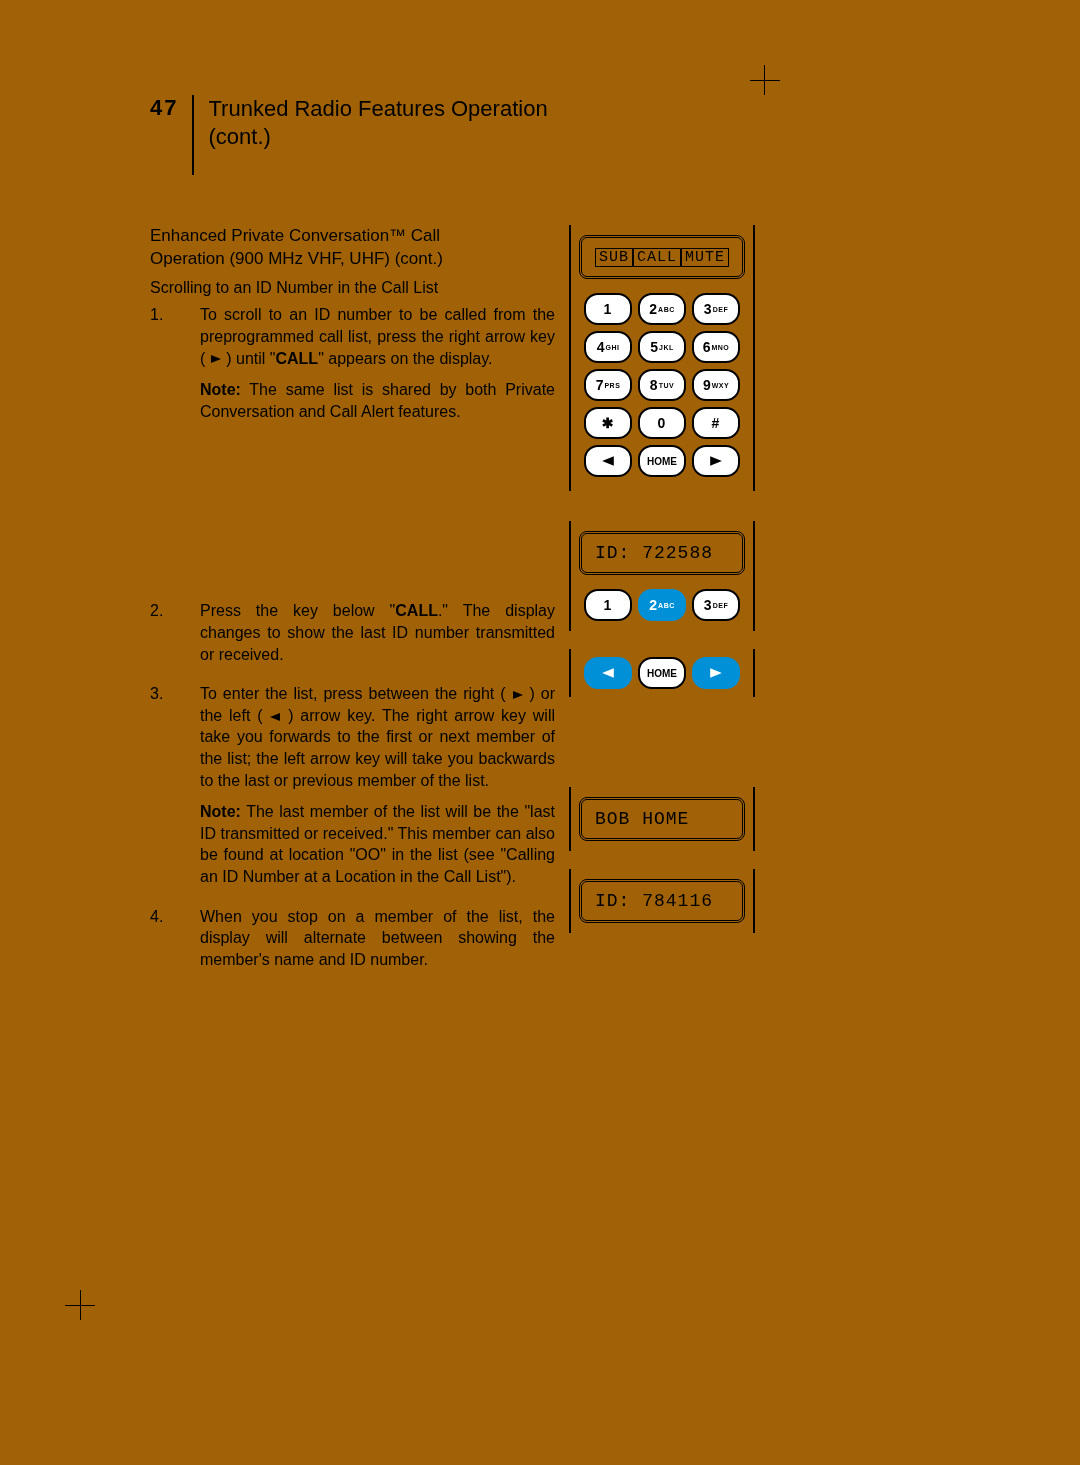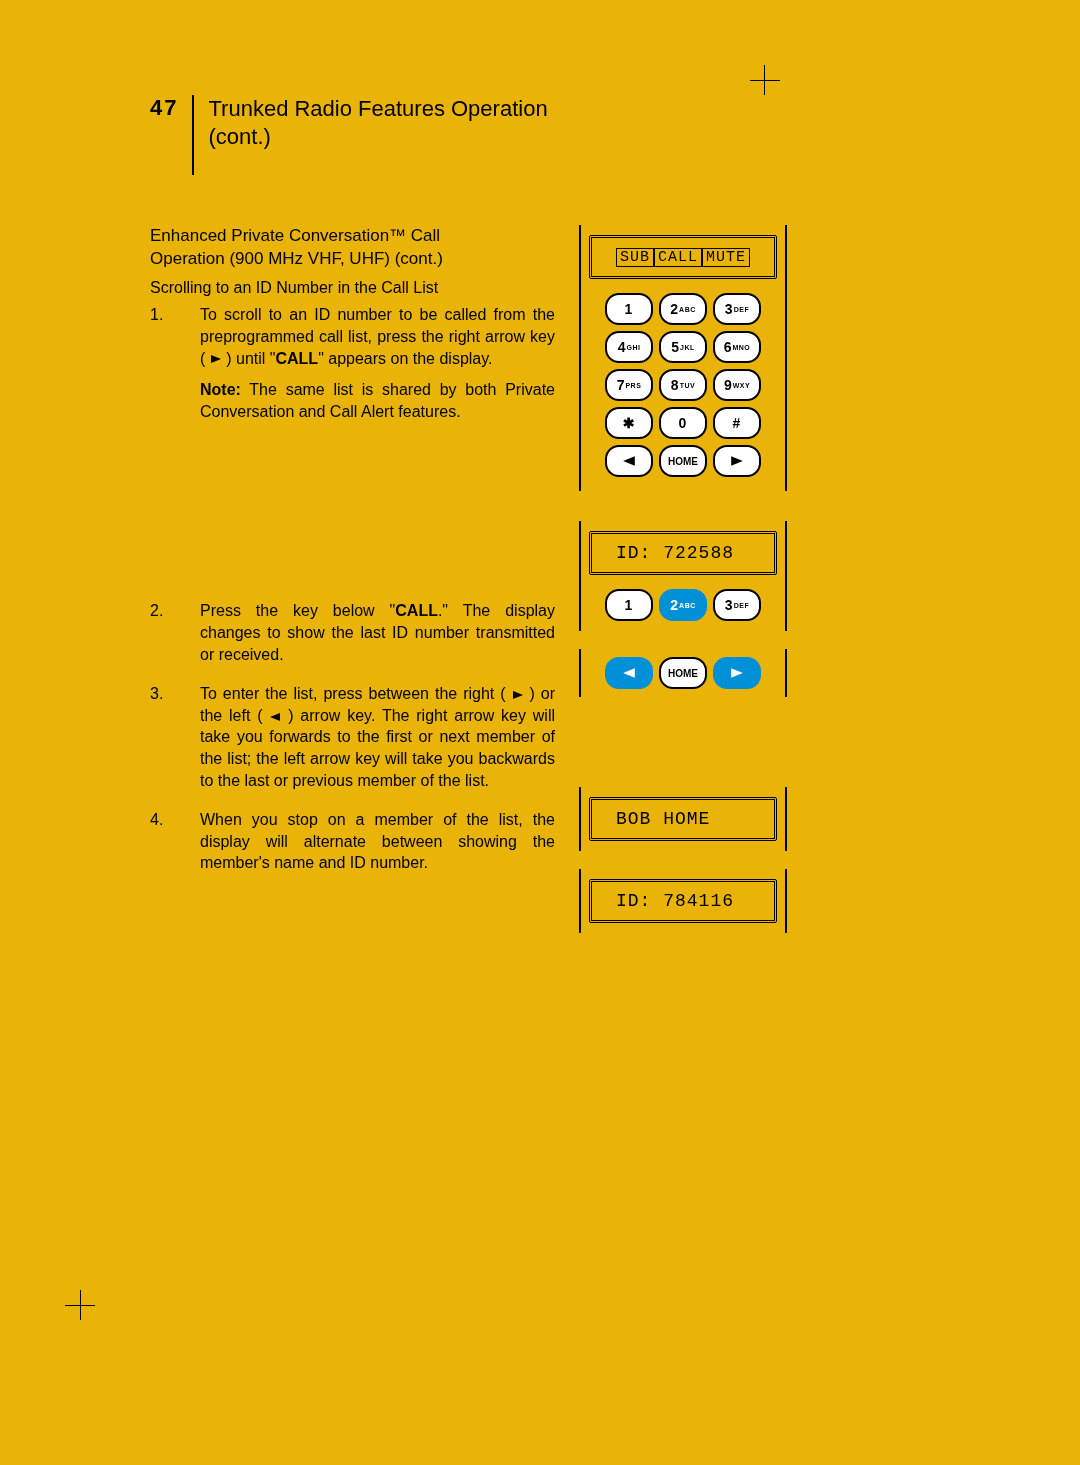--- a/index.html
+++ b/index.html
@@ -1,43 +1,43 @@
 <!DOCTYPE html>
 <html><head>
 <meta charset="utf-8">
 <style>
 html,body{margin:0;padding:0;background:#fff;font-family:Helvetica,Arial,sans-serif;color:#000}
-.page{position:relative;width:1080px;height:1465px;margin:0 auto;background:#eab308}
+.page{position:relative;width:1080px;height:1465px;margin:0 auto;background:#a16207}
 .crop-mark{position:absolute;width:30px;height:30px}
 .crop-mark::before,.crop-mark::after{content:"";position:absolute;background:#000}
 .crop-tr{top:65px;right:300px}
 .crop-bl{bottom:145px;left:65px}
 .crop-tr::before{right:0;top:50%;width:30px;height:1px}
 .crop-tr::after{right:50%;top:0;width:1px;height:30px}
 .crop-bl::before{left:0;top:50%;width:30px;height:1px}
 .crop-bl::after{left:50%;top:0;width:1px;height:30px}
 .content{position:absolute;left:150px;top:95px;width:770px}
 .hdr{display:flex;align-items:flex-start;border-bottom:none;margin-bottom:50px}
 .pagenum{font-weight:700;font-size:22px;letter-spacing:2px;padding-right:14px}
 .vline{width:2px;height:80px;background:#000;margin-right:14px}
 .title{font-weight:400;font-size:22px;line-height:1.25}
-.body{display:flex;gap:24px}
+.body{display:flex;gap:14px}
 .textcol{flex:0 0 405px;font-size:16px;line-height:1.35}
 .figcol{flex:0 0 175px}
 .subtitle{font-size:17px;margin-bottom:6px}
 .scroll-hdr{font-size:16px;margin-bottom:6px}
 ol.steps{margin:0;padding:0;list-style:none;counter-reset:step}
 ol.steps>li{counter-increment:step;position:relative;padding-left:50px;text-align:justify;margin-bottom:18px}
 ol.steps>li::before{content:counter(step)".";position:absolute;left:0;top:0}
 .note{margin-top:10px;text-align:justify}
 .note b{font-weight:700}
 .callword{font-weight:700}
 .spacer{height:160px}
 .radio{border-left:2px solid #000;border-right:2px solid #000;padding:10px 8px 14px;margin-bottom:18px}
-.lcd{border:3px double #000;border-radius:2px;height:38px;display:flex;align-items:center;justify-content:flex-start;padding:0 24px;font-family:"Courier New",monospace;font-size:18px;letter-spacing:1px;margin-bottom:14px}
+.lcd{border:3px double #000;border-radius:8px;height:38px;display:flex;align-items:center;justify-content:flex-start;padding:0 13px;font-family:"Courier New",monospace;font-size:18px;letter-spacing:1px;margin-bottom:14px}
 .lcd.soft{justify-content:space-between}
 .lcd span{border:1px solid #000;padding:0 3px;font-size:15px}
 .keypad{display:flex;flex-direction:column;gap:6px;align-items:center}
 .krow{display:flex;gap:6px;justify-content:center}
 .key{width:44px;height:28px;border:2px solid #000;border-radius:14px;display:flex;align-items:center;justify-content:center;font-size:11px;font-weight:700;font-family:Helvetica,Arial,sans-serif;background:#fff}
 .key .d{font-size:14px;margin-right:1px}
 .key .l{font-size:7px;letter-spacing:0.5px}
 .key.hl{background:#0090d8;color:#fff;border-color:#0090d8}
 .key.arrow svg{width:14px;height:12px}
 .key.home{font-size:10px;font-weight:700}
@@ -82,20 +82,21 @@
         <ol class="steps" start="2" style="counter-reset:step 1">
           <li>
             <span>Press the key below "</span><span class="callword">CALL</span><span>." The display changes to show the last ID number transmitted or received.</span>
           </li>
           <li>
             <span>To enter the list, press between the right ( </span><svg width="12" height="10" viewBox="0 0 12 10" style="vertical-align:middle">
                 <polygon points="1,1 11,5 1,9" fill="#000"></polygon>
               </svg><span> ) or the left ( </span><svg width="12" height="10" viewBox="0 0 12 10" style="vertical-align:middle">
                 <polygon points="11,1 1,5 11,9" fill="#000"></polygon>
               </svg><span> ) arrow key. The right arrow key will take you forwards to the first or next member of the list; the left arrow key will take you backwards to the last or previous member of the list.</span>
+            <div class="note"><b>Note:</b><span> The last member of the list will be the "last ID transmitted or received." This member can also be found at location "OO" in the list (see "Calling an ID Number at a Location in the Call List").</span></div>
           </li>
           <li>
             <span>When you stop on a member of the list, the display will alternate between showing the member's name and ID number.</span>
           </li>
         </ol>
       </div>
 
       <div class="figcol">
 
         <div class="fig-block radio">

